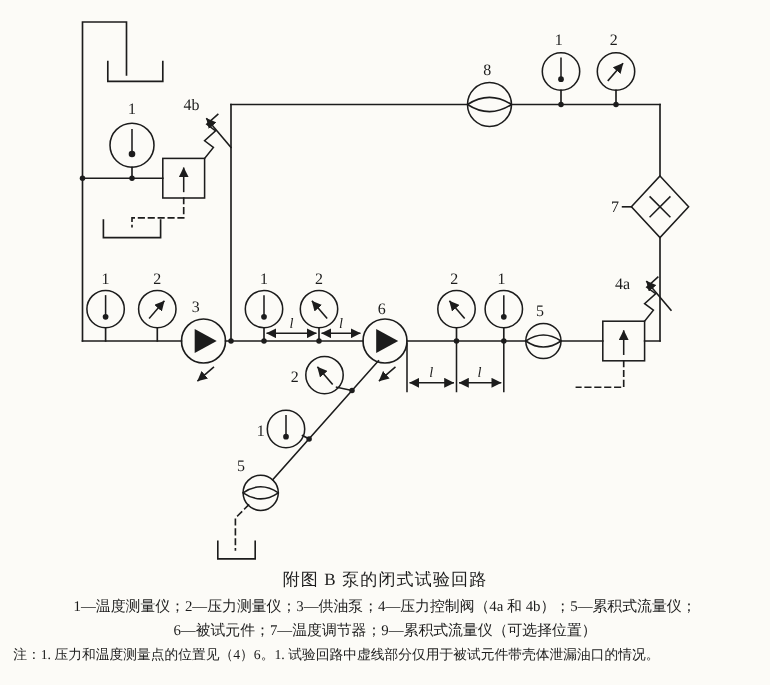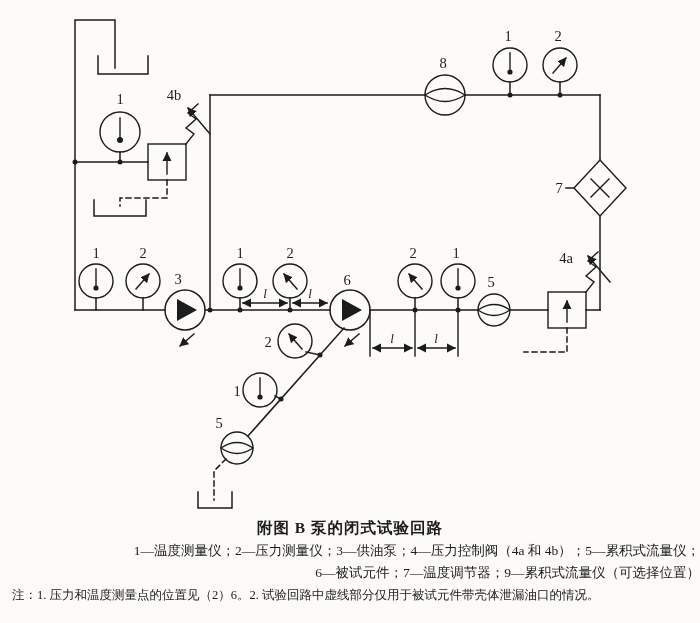--- a/index.html
+++ b/index.html
@@ -12,22 +12,22 @@
   .page{position:relative;width:700px;height:623px;}
   svg{display:block;}
   .ln{stroke:var(--ink);stroke-width:1.5;fill:none;stroke-linecap:square;}
   .sym{stroke-width:1.4;}
   .dash{stroke-dasharray:5 4;}
   .fillk{fill:var(--ink);stroke:none;}
   .dot{fill:var(--ink);stroke:none;}
   .lbl{font-family:"Liberation Serif","DejaVu Serif",serif;font-size:14.5px;fill:var(--ink);text-anchor:middle;}
   .dim{font-style:italic;font-size:13px;}
   .caption{width:700px;text-align:center;line-height:1.45;}
-  .fig-title{font-size:15.5px;font-weight:bold;letter-spacing:1px;margin-top:1px;}
-  .legend{font-size:13.5px;margin-top:2px;text-align:right;}
+  .fig-title{font-size:15.5px;font-weight:normal;letter-spacing:1px;margin-top:1px;}
+  .legend{font-size:13.5px;margin-top:2px;}
   .note{font-size:12.5px;text-align:left;padding:3px 10px 0 12px;}
 </style>
 </head>
 <body>
 
 <div class="page">
 
 <svg width="700" height="516" viewBox="0 0 700 516">
   <defs>
     <marker id="arr" viewBox="0 0 10 10" refX="9" refY="5" markerWidth="6.5" markerHeight="6.5" orient="auto-start-reverse">
@@ -201,16 +201,16 @@
   <text class="lbl dim" x="265" y="298">l</text>
   <text class="lbl dim" x="310" y="298">l</text>
   <text class="lbl dim" x="392" y="343">l</text>
   <text class="lbl dim" x="436" y="343">l</text>
 </svg>
 
 <div class="caption">
   <div class="fig-title">附图 B 泵的闭式试验回路</div>
   <div class="legend">1—温度测量仪；2—压力测量仪；3—供油泵；4—压力控制阀（4a 和 4b）；5—累积式流量仪；</div>
   <div class="legend">6—被试元件；7—温度调节器；9—累积式流量仪（可选择位置）</div>
-  <div class="note">注：1. 压力和温度测量点的位置见（2）6。2. 试验回路中虚线部分仅用于被试元件带壳体泄漏油口的情况。</div>
+  <div class="note">注：1. 压力和温度测量点的位置见（4）6。1. 试验回路中虚线部分仅用于被试元件带壳体泄漏油口的情况。</div>
 </div>
 
 </div>
 
 </body></html>

